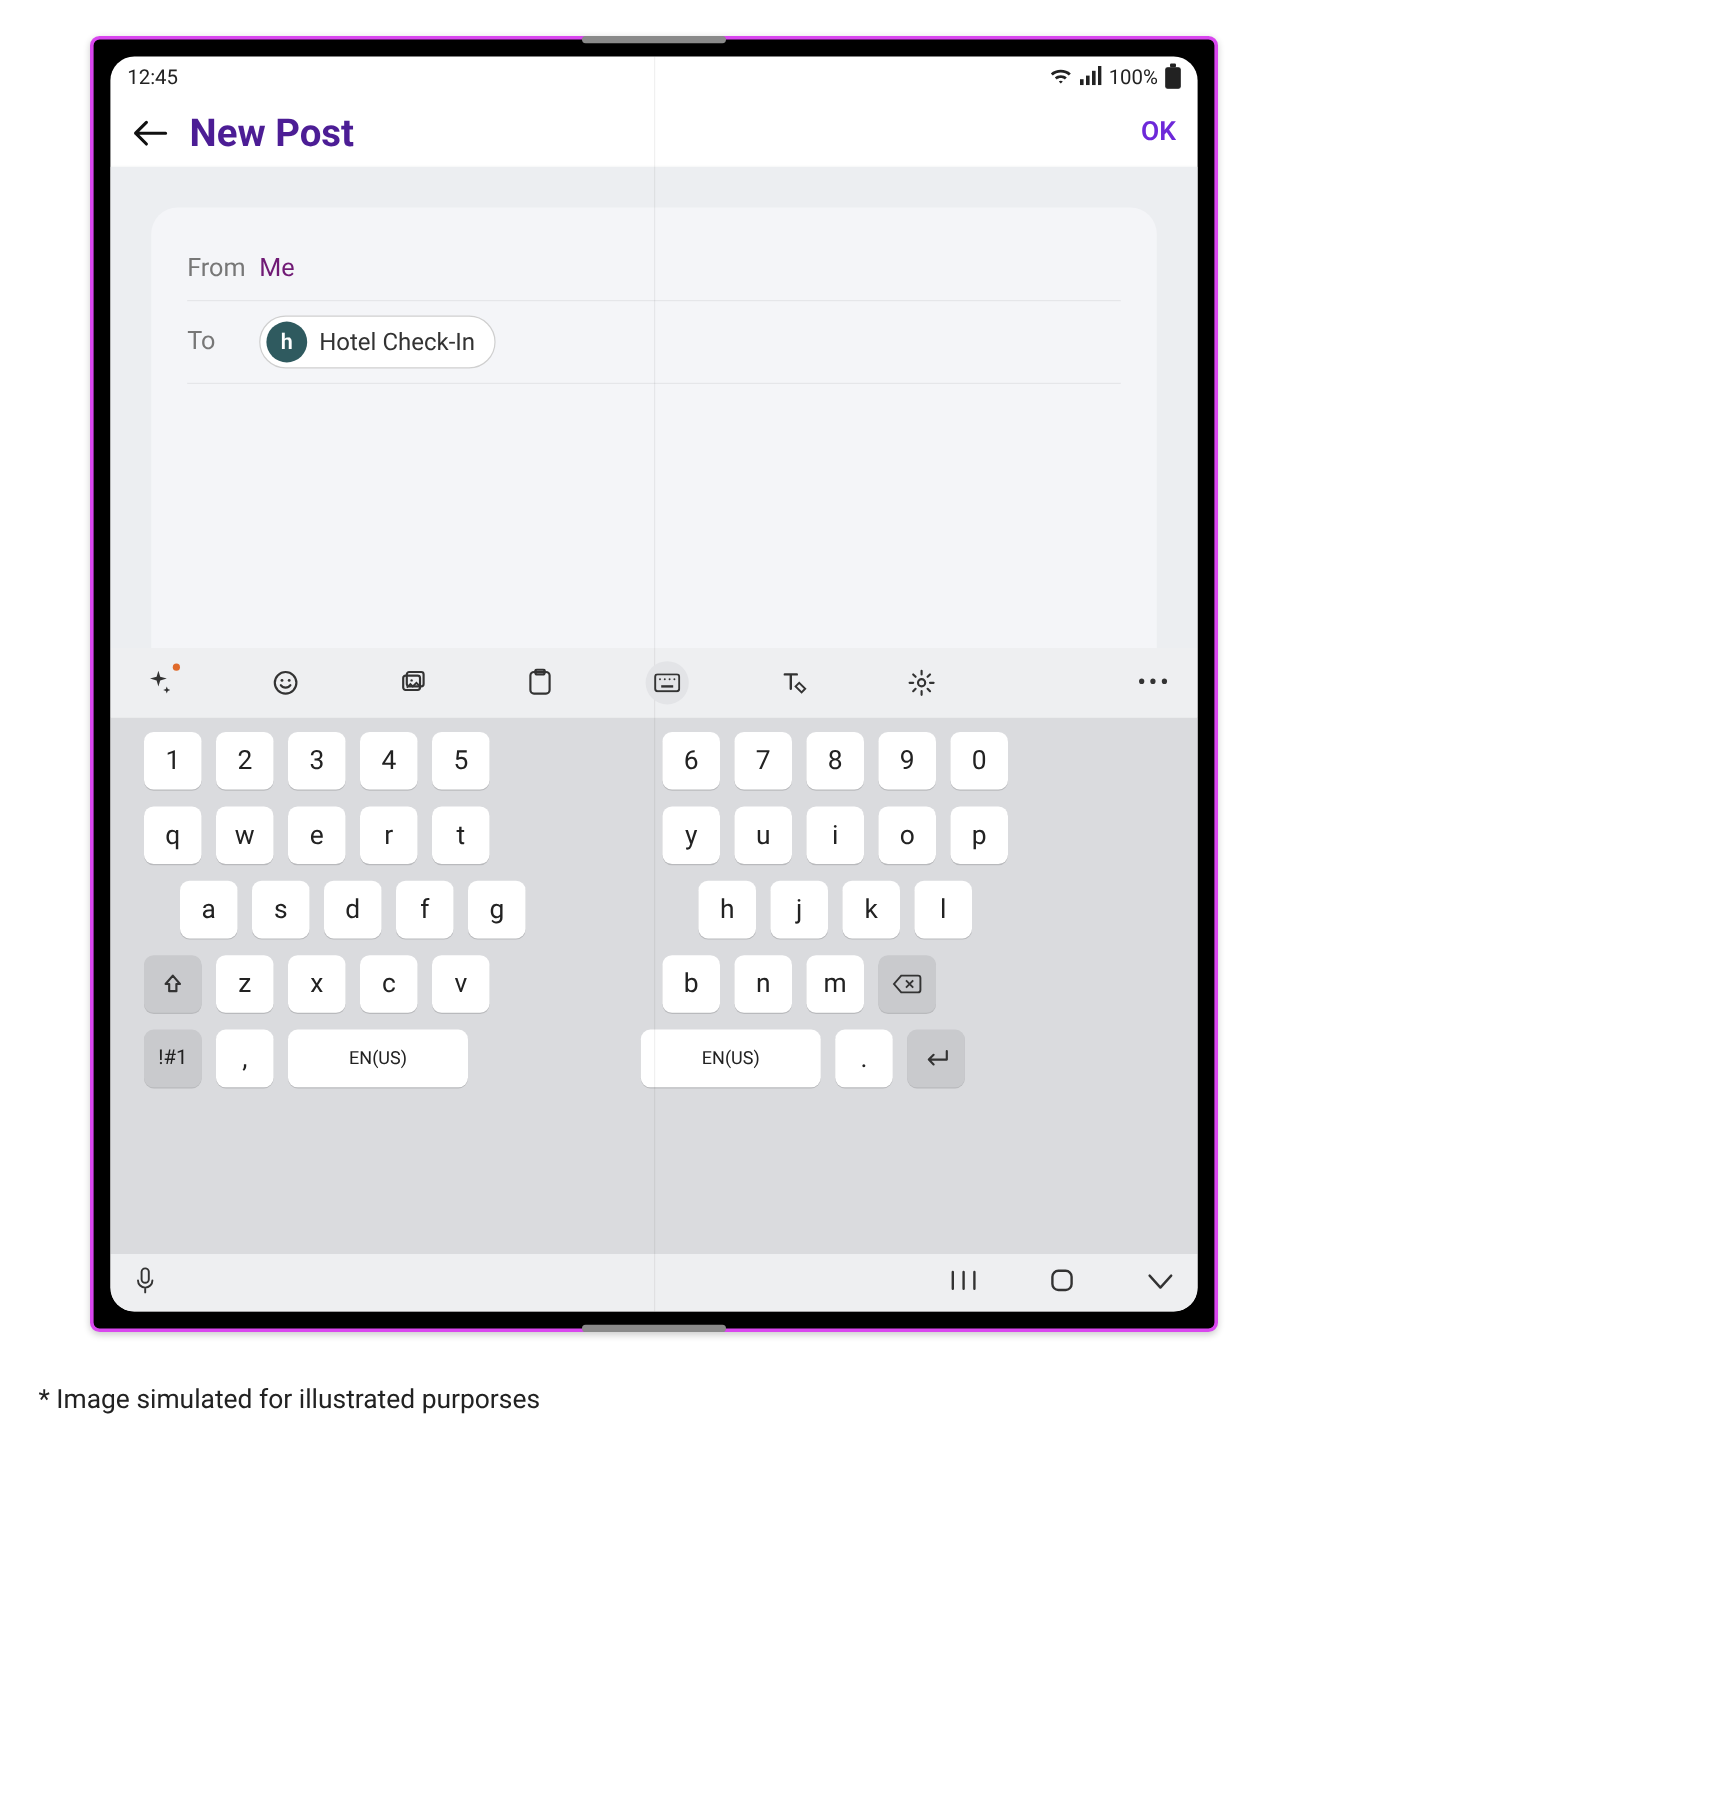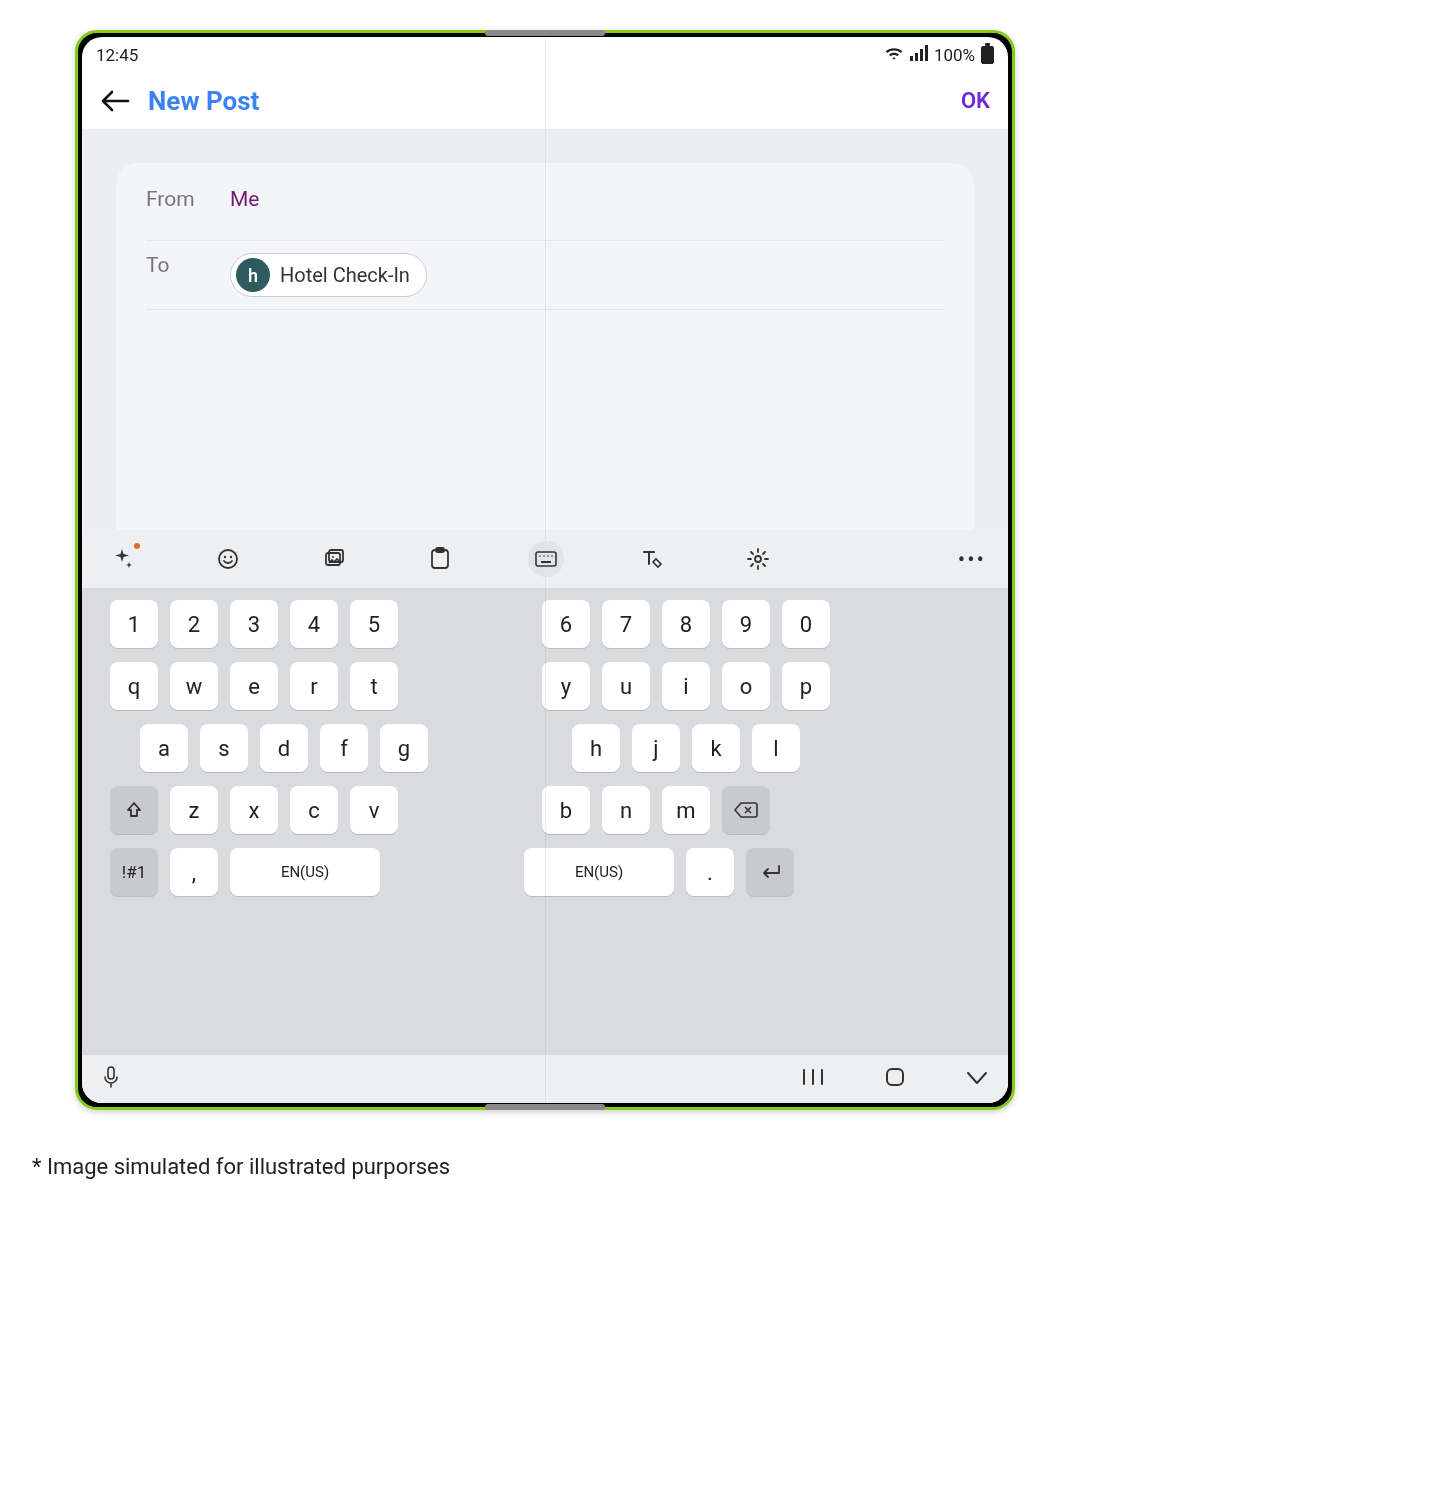--- a/index.html
+++ b/index.html
@@ -9,24 +9,24 @@
     width: 1440px;
     height: 1500px;
     position: relative;
   }
   .device-frame {
     position: absolute;
     top: 30px;
     left: 75px;
     width: 940px;
     height: 1080px;
-    border: 3px solid #84cc16;
-    border-radius: 22px;
+    border: 3px solid #d946ef;
+    border-radius: 8px;
     background: #000;
-    padding: 4px;
+    padding: 14px;
     box-shadow: 0 2px 6px rgba(0,0,0,0.2);
   }
   .device-frame::before {
     content:"";
     position:absolute;
     top:-3px; left:50%; transform:translateX(-50%);
     width:120px; height:6px;
     background:#8a8a8a;
     border-radius:3px;
   }
@@ -78,37 +78,37 @@
   
   .title-bar {
     height: 56px;
     display:flex;
     align-items:center;
     padding: 0 18px;
     gap:18px;
     border-bottom: 1px solid rgba(0,0,0,0.02);
   }
   .back-arrow svg { display:block; }
-  .title-text { font-size:26px; font-weight:700; color:#3b82f6;text-align:center; }
+  .title-text { font-size:32px; font-weight:700; color:#4c1d95;text-align:center; }
   .ok-btn { margin-left:auto; font-size:22px; font-weight:600; color:#6d28d9; }
   
   .compose-wrap {
     background:#eceef1;
     flex:0 0 auto;
     padding: 34px 34px 0 34px;
   }
   .compose-card {
     background:#f4f5f8;
     border-radius:22px 22px 0 0;
     padding: 24px 30px 10px 30px;
   }
   .row {
     display:flex;
+    align-items:center;
     min-height:54px;
-    gap:24px;
     border-bottom:1px solid rgba(0,0,0,0.06);
   }
   .row:last-child { border-bottom:none; }
   .row-label { color:#777; font-size:21px; min-width:60px; }
   .row-value { color:#701a75; font-size:21px; }
   .chip {
     display:inline-flex;
     align-items:center;
     gap:10px;
     border:1px solid #cfcfcf;

